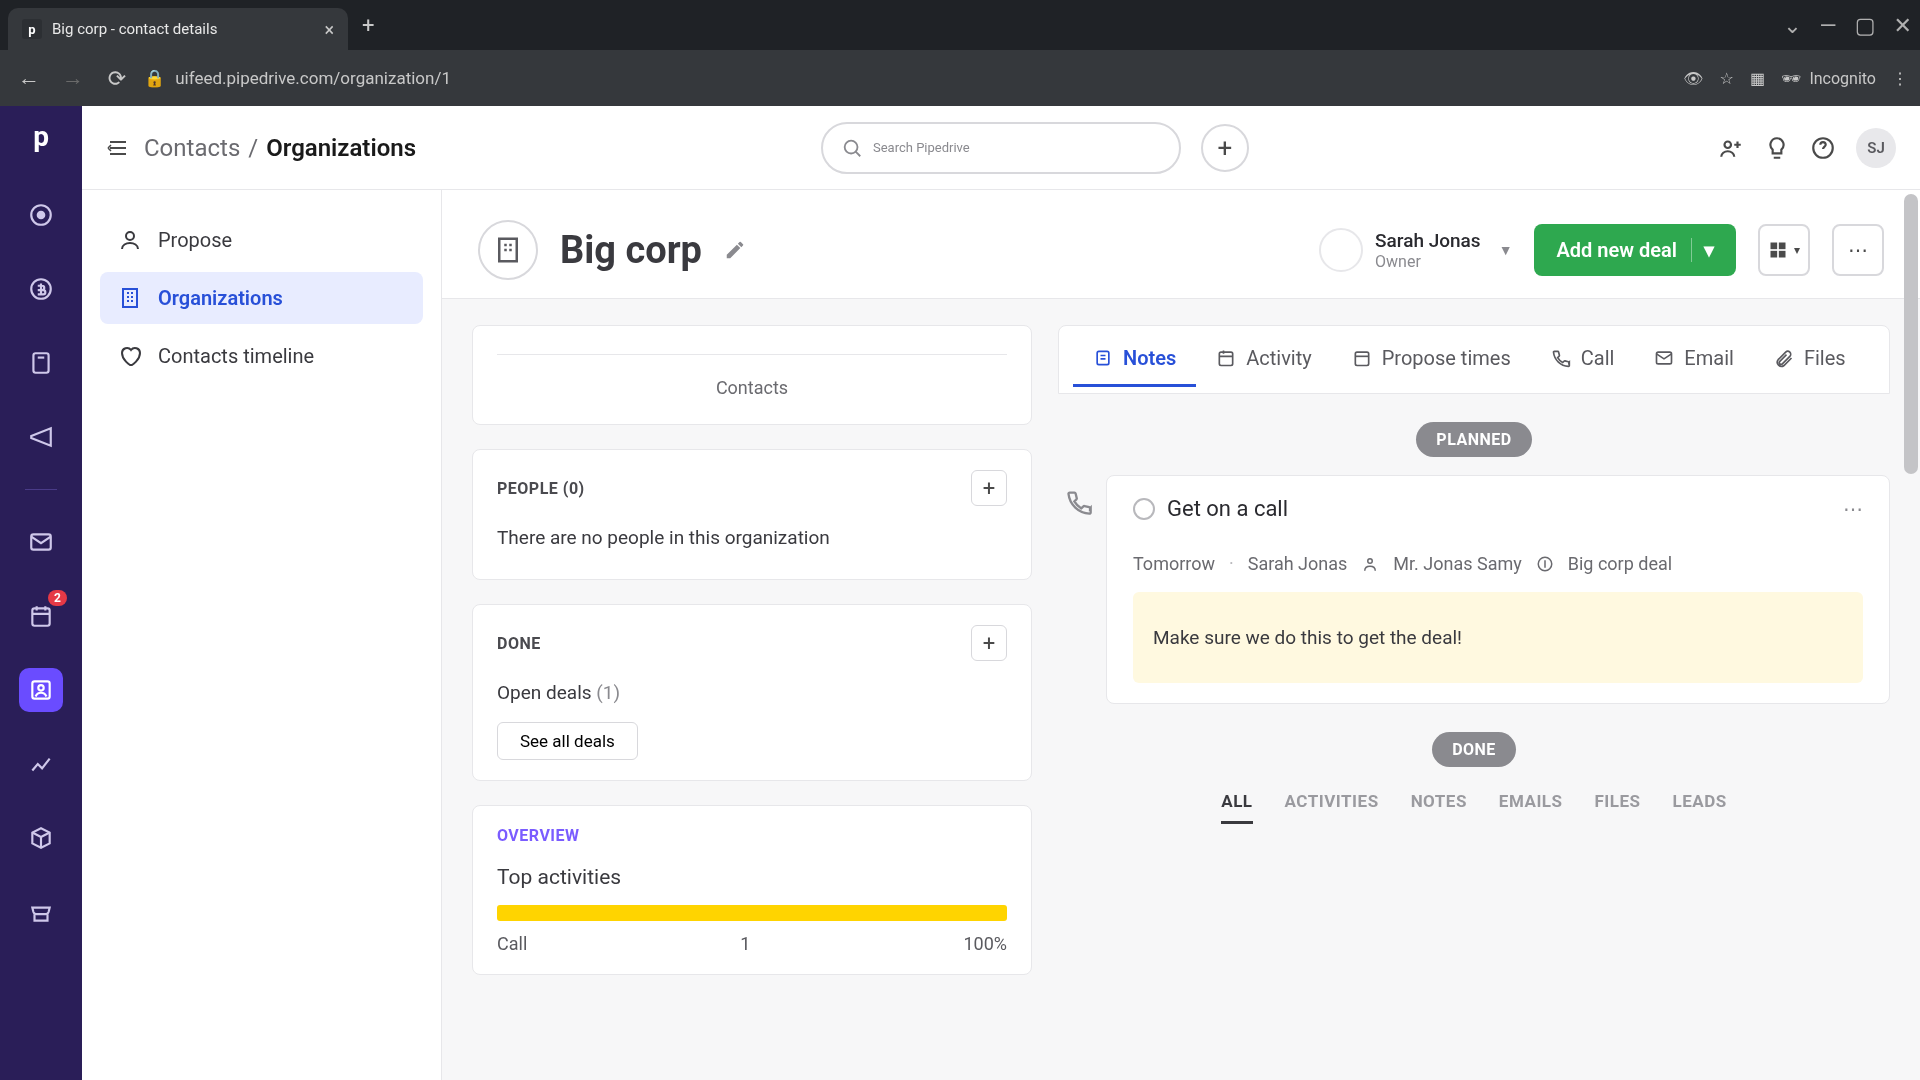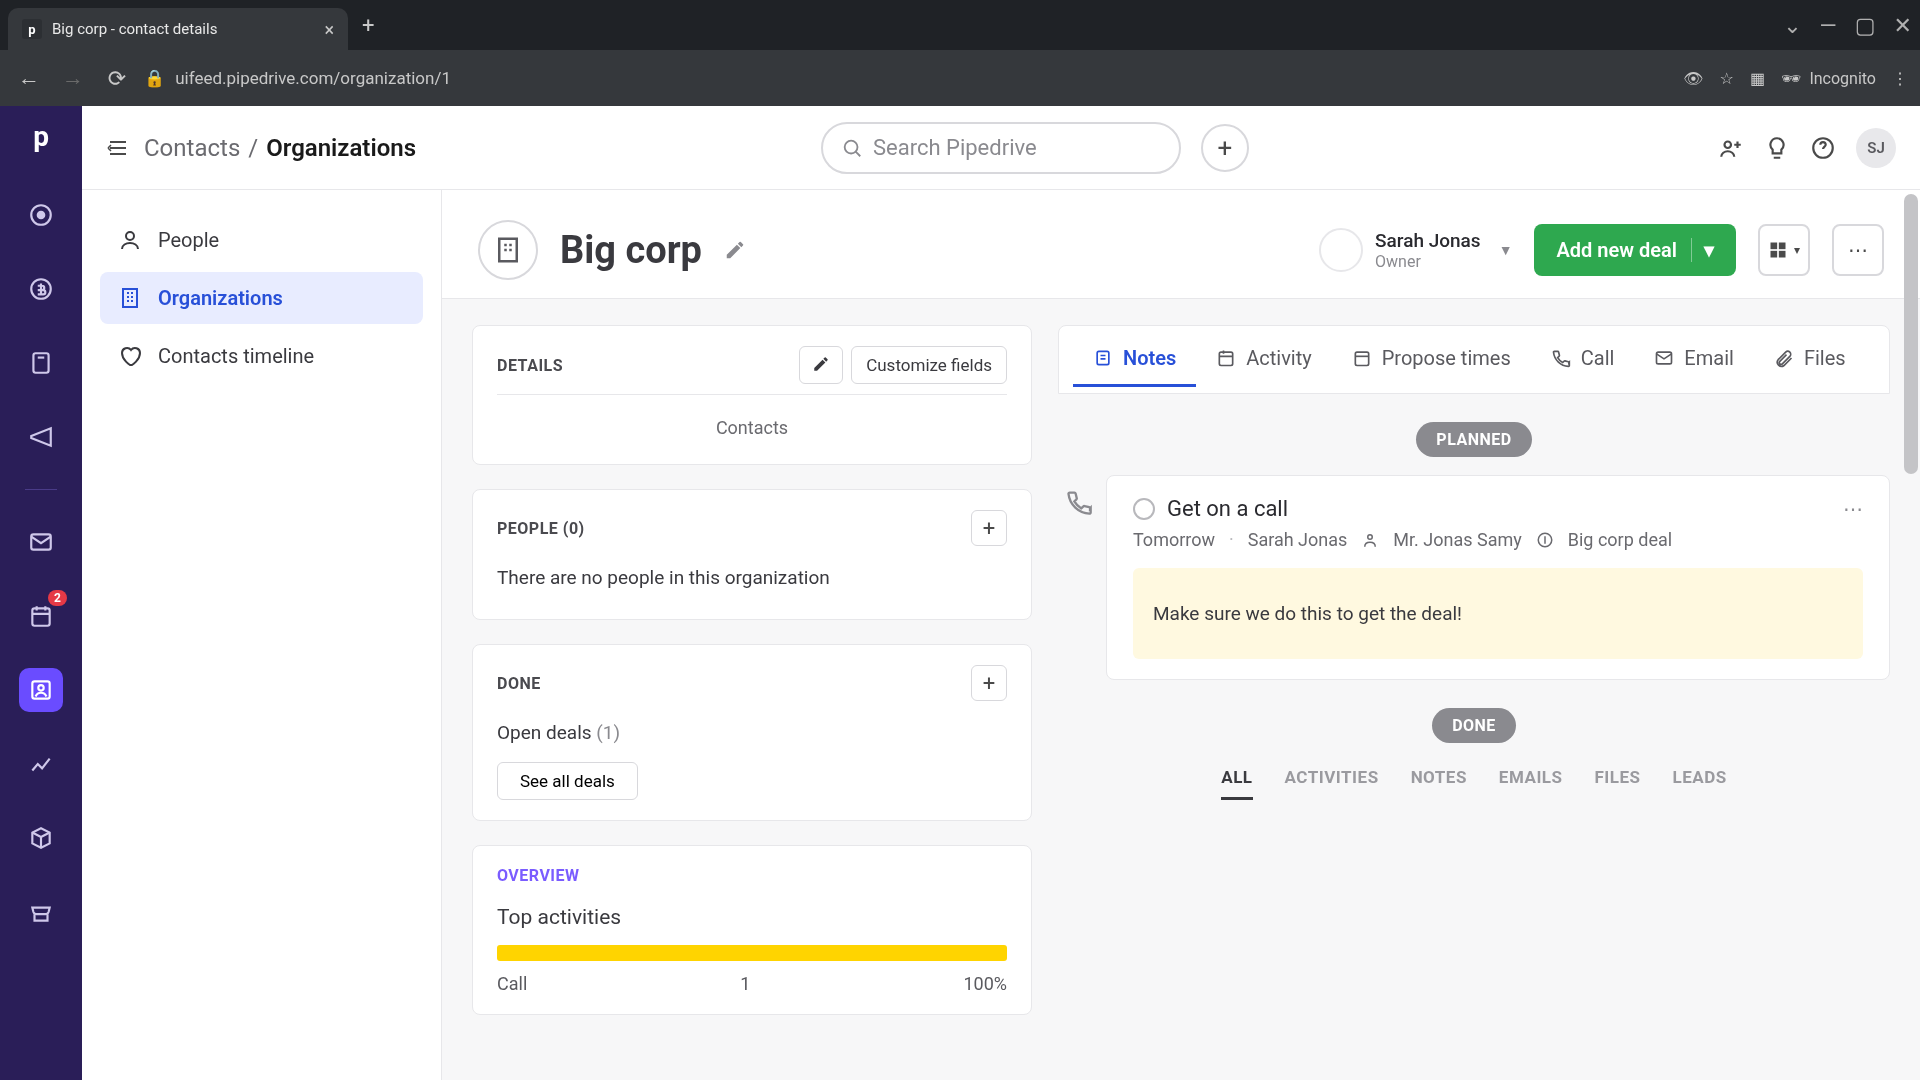--- a/index.html
+++ b/index.html
@@ -24,21 +24,21 @@
 .rail-logo{color:#fff;font-size:28px;font-weight:700;margin-bottom:10px}
 .rail-item{width:44px;height:44px;display:flex;align-items:center;justify-content:center;color:#cfc8ea;cursor:pointer;position:relative;border-radius:10px}
 .rail-item.active{background:#6a4cff;color:#fff}
 .rail-sep{width:32px;height:1px;background:#4a3b88}
 .badge{position:absolute;top:-4px;right:-4px;background:#e63946;color:#fff;border-radius:10px;font-size:12px;padding:1px 6px;font-weight:700}
 .content{flex:1;display:flex;flex-direction:column;overflow:hidden}
 .topbar{height:84px;display:flex;align-items:center;padding:0 24px;gap:14px;border-bottom:1px solid #e7e7ea;position:relative}
 .hamburger{color:#4a4a4a;font-size:24px;cursor:pointer}
 .breadcrumb{display:flex;align-items:center;gap:8px;font-size:24px;color:#6b6b70}
 .breadcrumb .current{color:#1a1a1a;font-weight:600}
-.search-pill{position:absolute;left:50%;transform:translateX(-50%);width:360px;height:52px;border:2px solid #d8d8dc;border-radius:26px;display:flex;align-items:center;padding:0 18px;gap:10px;color:#8a8a8f;font-size:22px}
+.search-pill{position:absolute;left:50%;transform:translateX(-50%);width:360px;height:52px;border:2px solid #d8d8dc;border-radius:26px;display:flex;align-items:center;padding:0 18px;gap:10px;color:#8a8a8f;font-size:13px}
 .topbar-plus{position:absolute;left:calc(50% + 200px);width:48px;height:48px;border-radius:50%;border:2px solid #d8d8dc;display:flex;align-items:center;justify-content:center;font-size:26px;color:#4a4a4a;cursor:pointer}
 .topbar-right{margin-left:auto;display:flex;align-items:center;gap:20px}
 .top-icon{font-size:24px;color:#4a4a4a;cursor:pointer}
 .avatar-chip{width:40px;height:40px;border-radius:50%;background:#e8e8eb;display:flex;align-items:center;justify-content:center;font-size:15px;color:#5a5a5f;font-weight:600}
 .main{flex:1;display:flex;overflow:hidden}
 .sidebar{width:360px;border-right:1px solid #e7e7ea;padding:24px 18px}
 .side-item{display:flex;align-items:center;gap:16px;padding:14px 18px;font-size:20px;color:#3a3a3f;border-radius:8px;cursor:pointer;margin-bottom:6px}
 .side-item.active{background:#e8ecff;color:#2850d8;font-weight:600}
 .side-icon{width:24px;display:flex;justify-content:center}
 .panel{flex:1;background:#f7f7f8;overflow-y:auto;position:relative}
@@ -79,21 +79,21 @@
 .tab-item.active{color:#2850d8;font-weight:600;border-bottom-color:#2850d8}
 .note-input{background:#fff;border:1px solid #e7e7ea;border-top:none;padding:22px 24px;font-size:20px;color:#8a8a8f;border-radius:0 0 8px 8px}
 .pill{display:inline-block;background:#8a8a8f;color:#fff;font-size:16px;font-weight:700;padding:8px 20px;border-radius:20px;letter-spacing:0.5px}
 .pill-wrap{text-align:center;margin:28px 0 18px}
 .activity-card{background:#fff;border:1px solid #e7e7ea;border-radius:8px;padding:20px 26px;position:relative;margin-left:48px}
 .act-icon{position:absolute;left:-48px;top:6px;width:40px;height:40px;display:flex;align-items:center;justify-content:center;color:#8a8a8f}
 .act-top{display:flex;align-items:center;gap:12px}
 .act-check{width:22px;height:22px;border:2px solid #b8b8bc;border-radius:50%;cursor:pointer}
 .act-title{font-size:22px;color:#2a2a2f}
 .act-more{margin-left:auto;color:#8a8a8f;cursor:pointer;font-size:20px}
-.act-meta{display:flex;align-items:center;gap:14px;font-size:18px;color:#6a6a6f;margin-top:8px;flex-wrap:wrap}
+.act-meta{display:flex;align-items:center;gap:14px;font-size:18px;color:#6a6a6f;margin-top:32px;flex-wrap:wrap}
 .act-meta .dot{color:#b8b8bc}
 .act-note{background:#fff9e0;padding:34px 20px;border-radius:6px;margin-top:18px;font-size:19px;color:#3a3a3f}
 .filter-tabs{display:flex;gap:32px;justify-content:center;margin-top:24px}
 .ft{font-size:17px;font-weight:700;color:#9a9a9f;letter-spacing:0.5px;cursor:pointer;padding-bottom:10px;border-bottom:3px solid transparent}
 .ft.active{color:#3a3a3f;border-bottom-color:#3a3a3f}
 svg{display:block}
 .scrollbar{position:absolute;right:2px;top:4px;width:14px;height:280px;background:#c4c4c7;border-radius:7px}
 </style>
 </head>
 <body>
@@ -245,21 +245,21 @@
 
     <div class="main">
       <div class="sidebar">
         <div class="side-item">
           <span class="side-icon">
               <svg width="24" height="24" viewBox="0 0 24 24" fill="none" stroke="currentColor" stroke-width="2">
                 <circle cx="12" cy="8" r="4"></circle>
                 <path d="M4 21c0-4 4-6 8-6s8 2 8 6"></path>
               </svg>
             </span>
-          <span>People</span>
+          <span>Propose</span>
         </div>
         <div class="side-item active">
           <span class="side-icon">
               <svg width="24" height="24" viewBox="0 0 24 24" fill="none" stroke="currentColor" stroke-width="2">
                 <rect x="5" y="3" width="14" height="18"></rect>
                 <path d="M9 7h2M13 7h2M9 11h2M13 11h2M9 15h2M13 15h2"></path>
               </svg>
             </span>
           <span>Organizations</span>
         </div>
@@ -308,31 +308,20 @@
                 <rect x="13" y="13" width="8" height="8"></rect>
               </svg>
               <span style="margin-left:6px;font-size:12px">▾</span>
             </div>
           <div class="sq-btn">⋯</div>
         </div>
 
         <div class="body-cols">
           <div class="left-col">
             <div class="card">
-              <div class="card-head">
-                <span class="card-title">DETAILS</span>
-                <div class="cust-btn">
-                  <span class="mini-btn icon-only">
-                      <svg width="18" height="18" viewBox="0 0 24 24" fill="currentColor">
-                        <path d="M3 17.25V21h3.75L17.81 9.94l-3.75-3.75zM20.71 7.04a1 1 0 000-1.41l-2.34-2.34a1 1 0 00-1.41 0l-1.83 1.83 3.75 3.75z"></path>
-                      </svg>
-                    </span>
-                  <span class="mini-btn">Customize fields</span>
-                </div>
-              </div>
               <hr style="border:none;border-top:1px solid #e7e7ea;margin:8px 0">
               <div class="addr-row">Contacts</div>
             </div>
 
             <div class="card">
               <div class="card-head">
                 <span class="card-title">PEOPLE (0)</span>
                 <div class="plus-sq">+</div>
               </div>
               <div class="empty-txt">There are no people in this organization</div>

